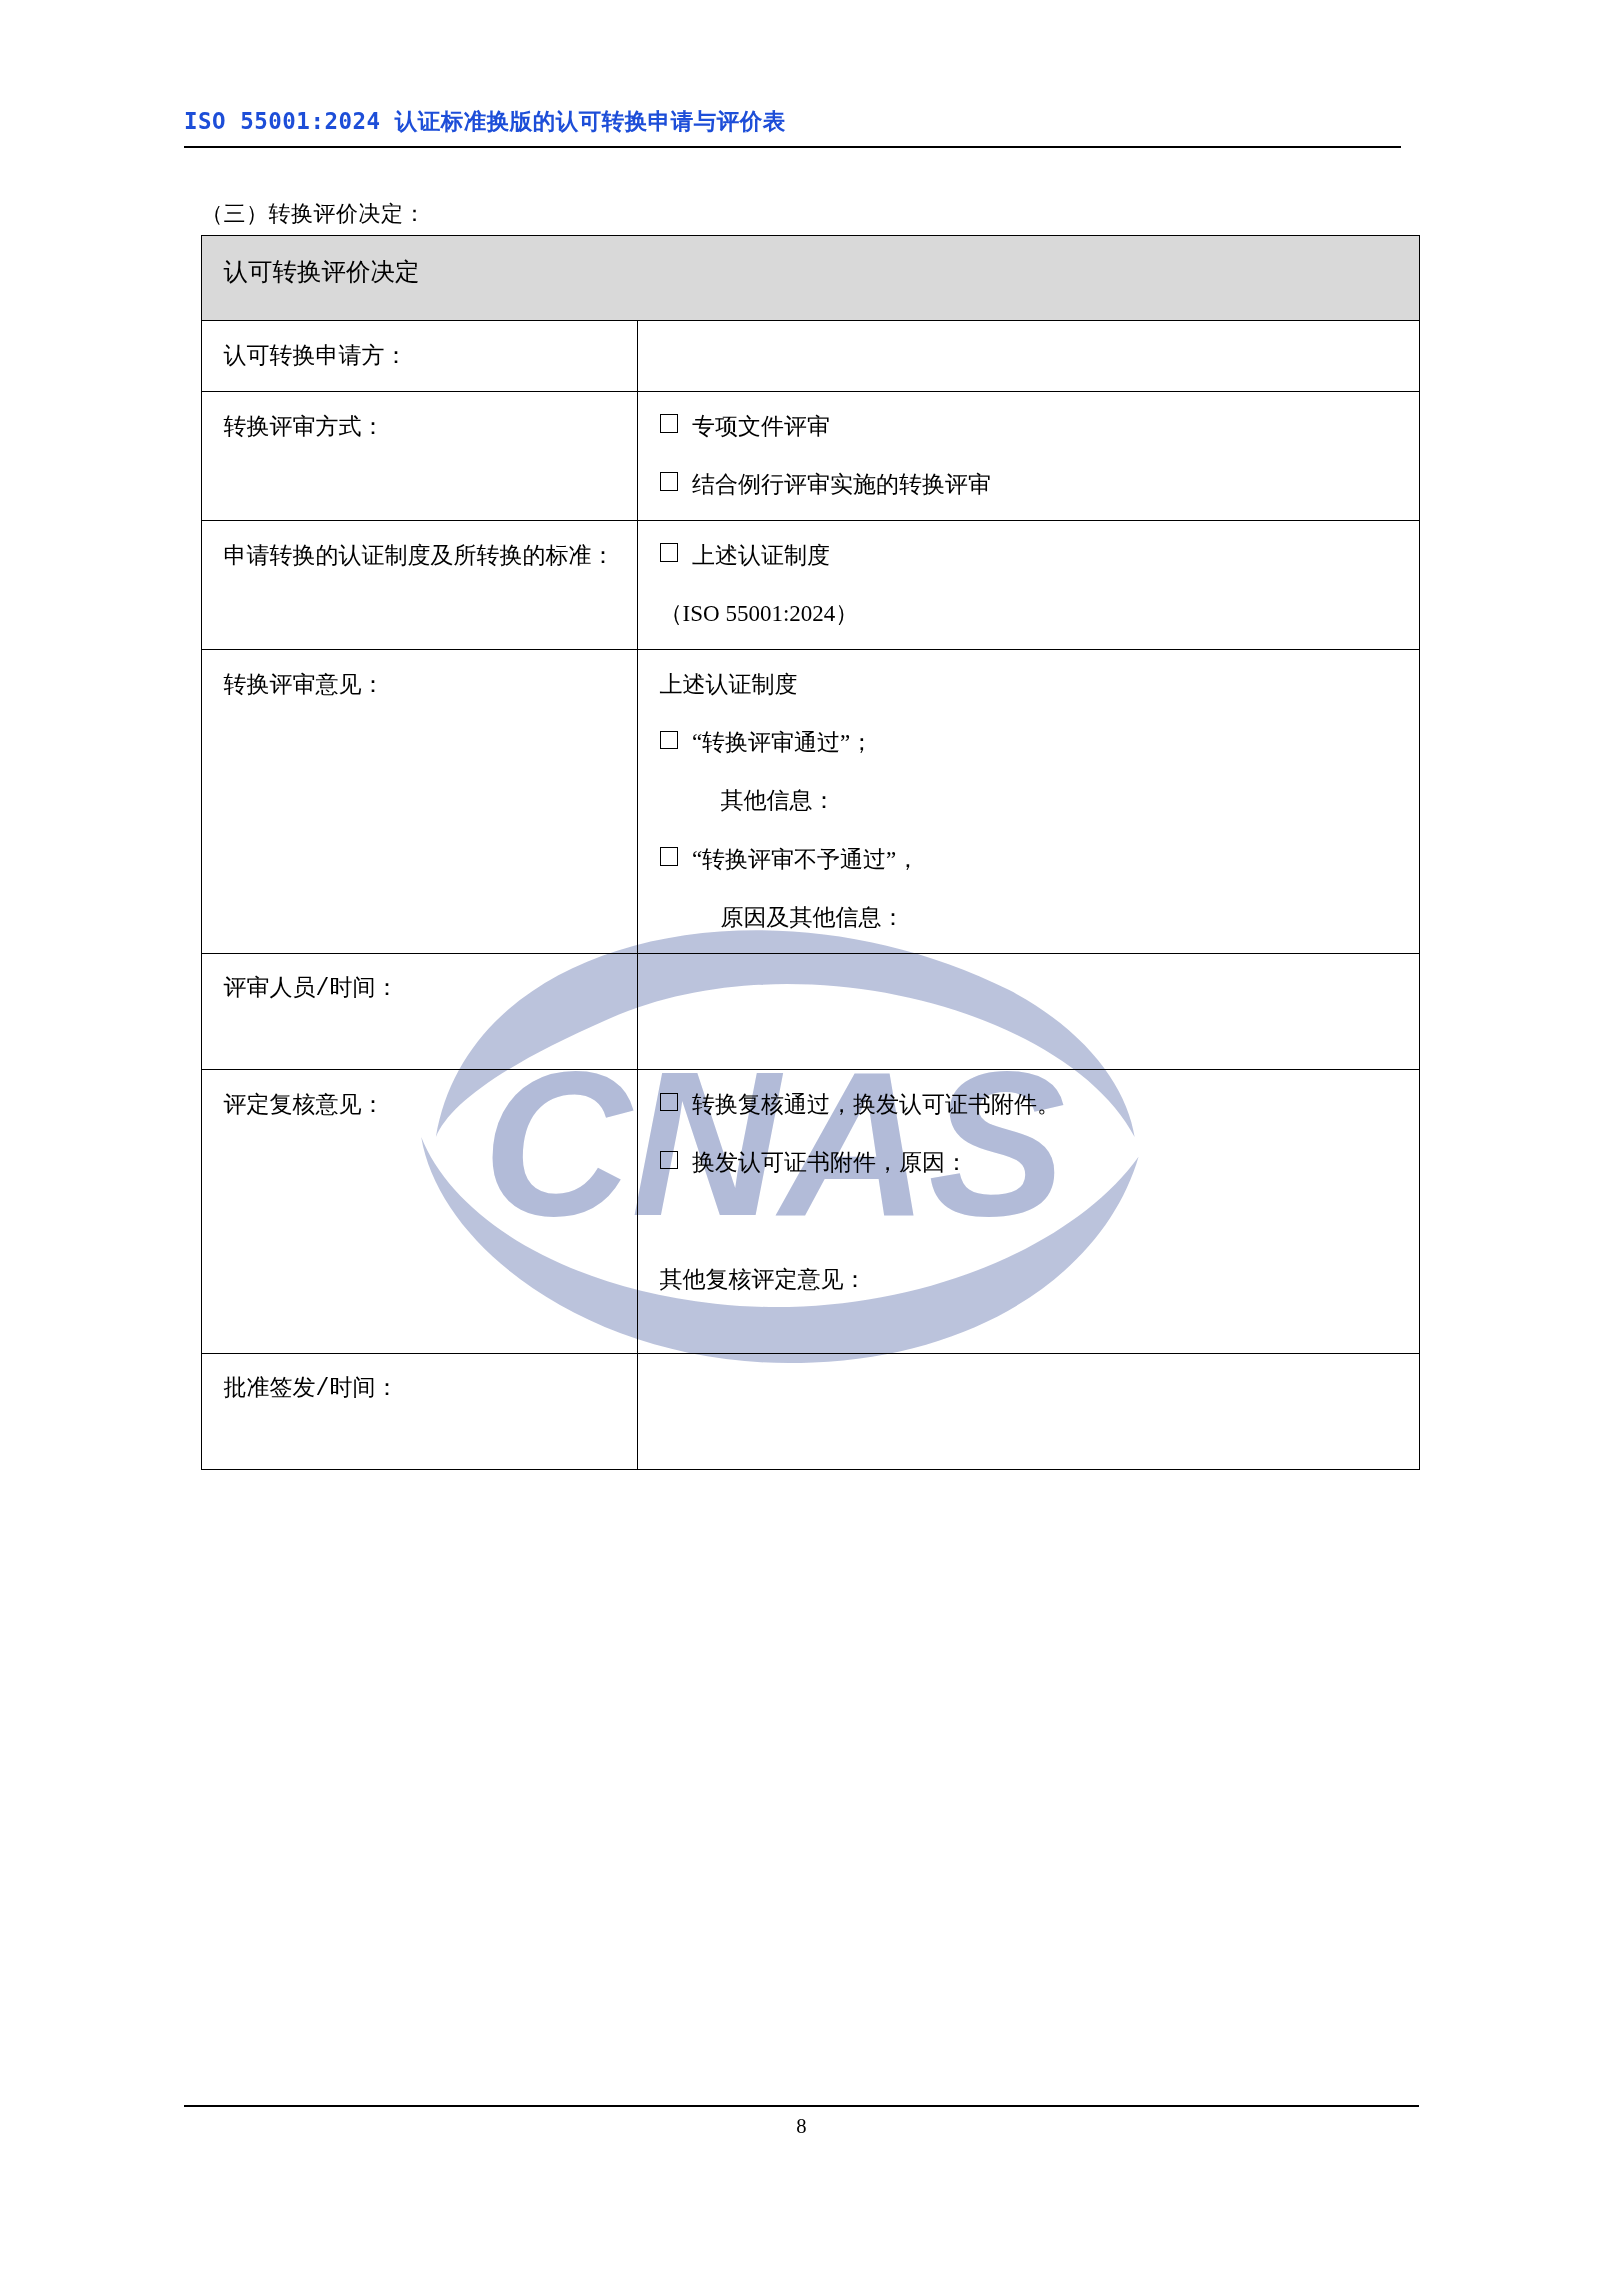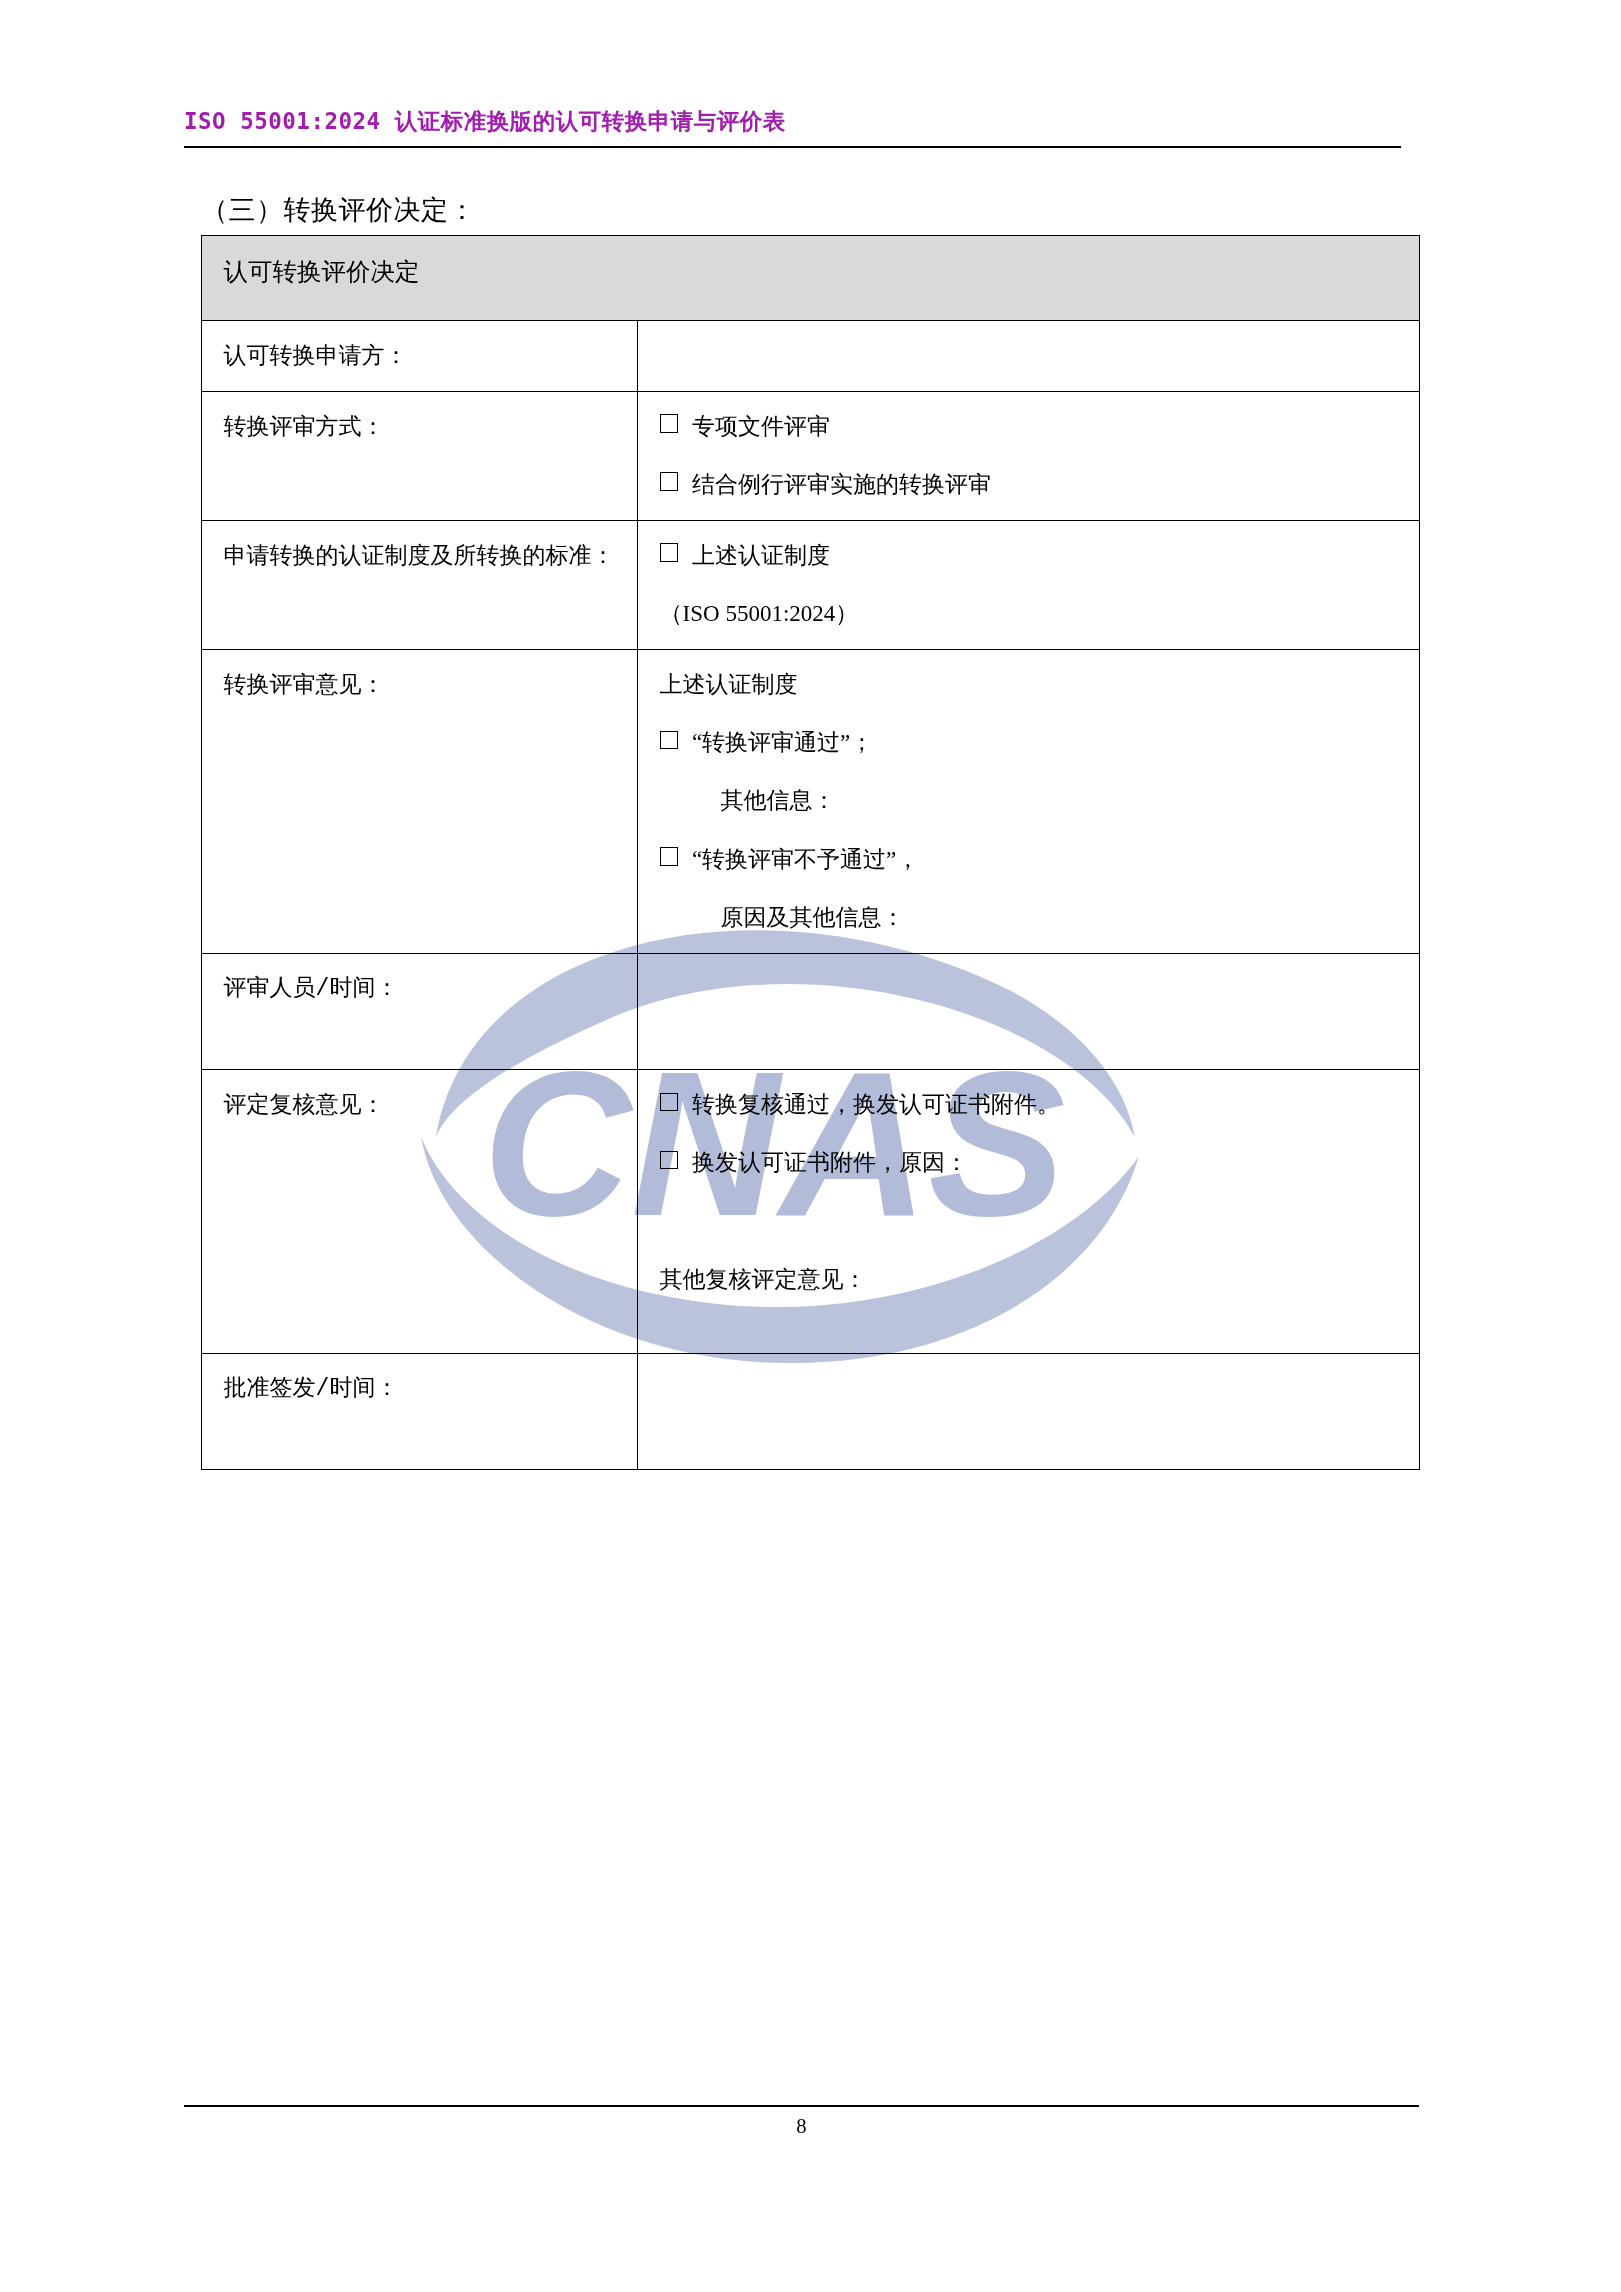--- a/index.html
+++ b/index.html
@@ -25,33 +25,33 @@
     top: 106px;
     width: 1255px;
   }
   .header-title {
     font-family: "DejaVu Sans Mono", monospace;
     font-size: 22.5px;
     font-weight: bold;
     letter-spacing: 0.5px;
     white-space: nowrap;
     padding-bottom: 8.8px;
-    color: #a21caf;
+    color: #1d4ed8;
   }
   .header-rule {
     border-bottom: 2.5px solid #000;
     width: 1217px;
   }
 
   
   .section-caption {
     position: absolute;
     left: 201px;
-    top: 192px;
-    font-size: 27px;
+    top: 199px;
+    font-size: 22px;
     letter-spacing: 0.5px;
   }
 
   
   .watermark {
     position: absolute;
     left: 382px;
     top: 843px;
     width: 784px;
     height: 549px;

